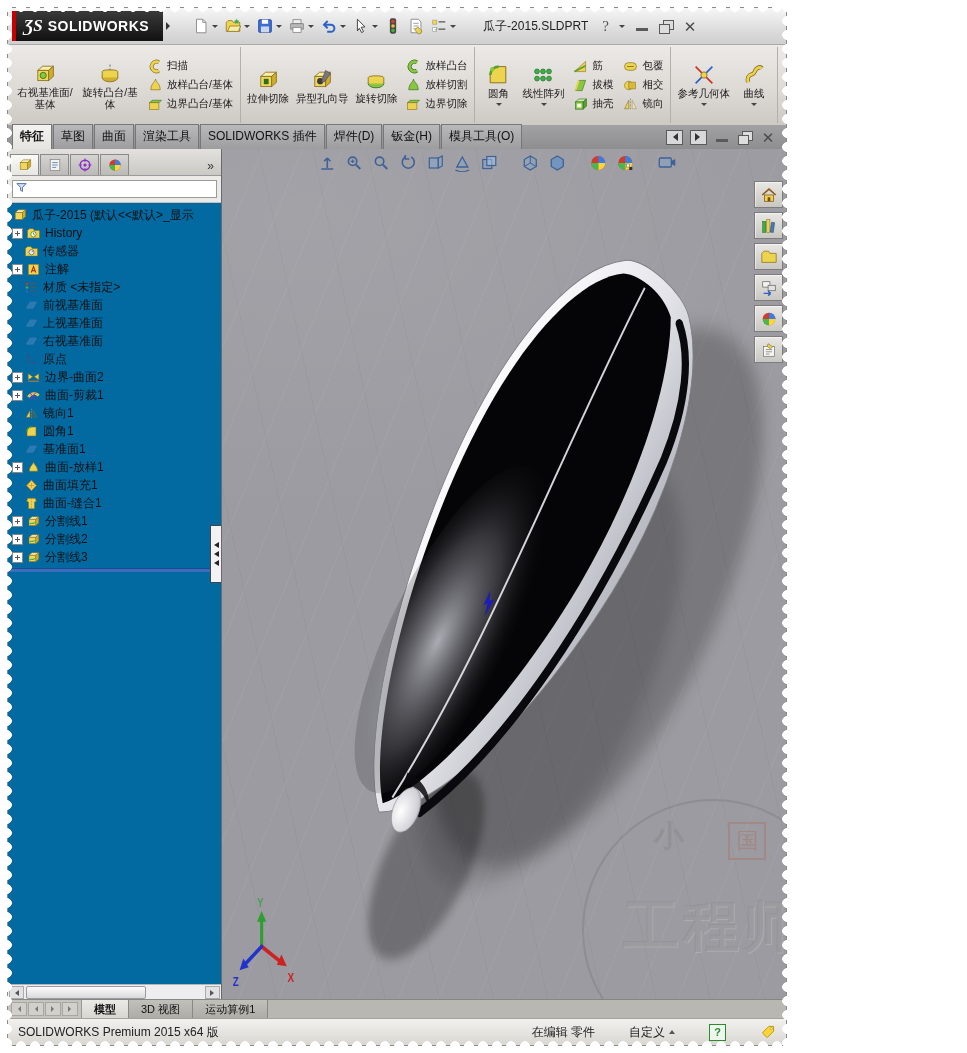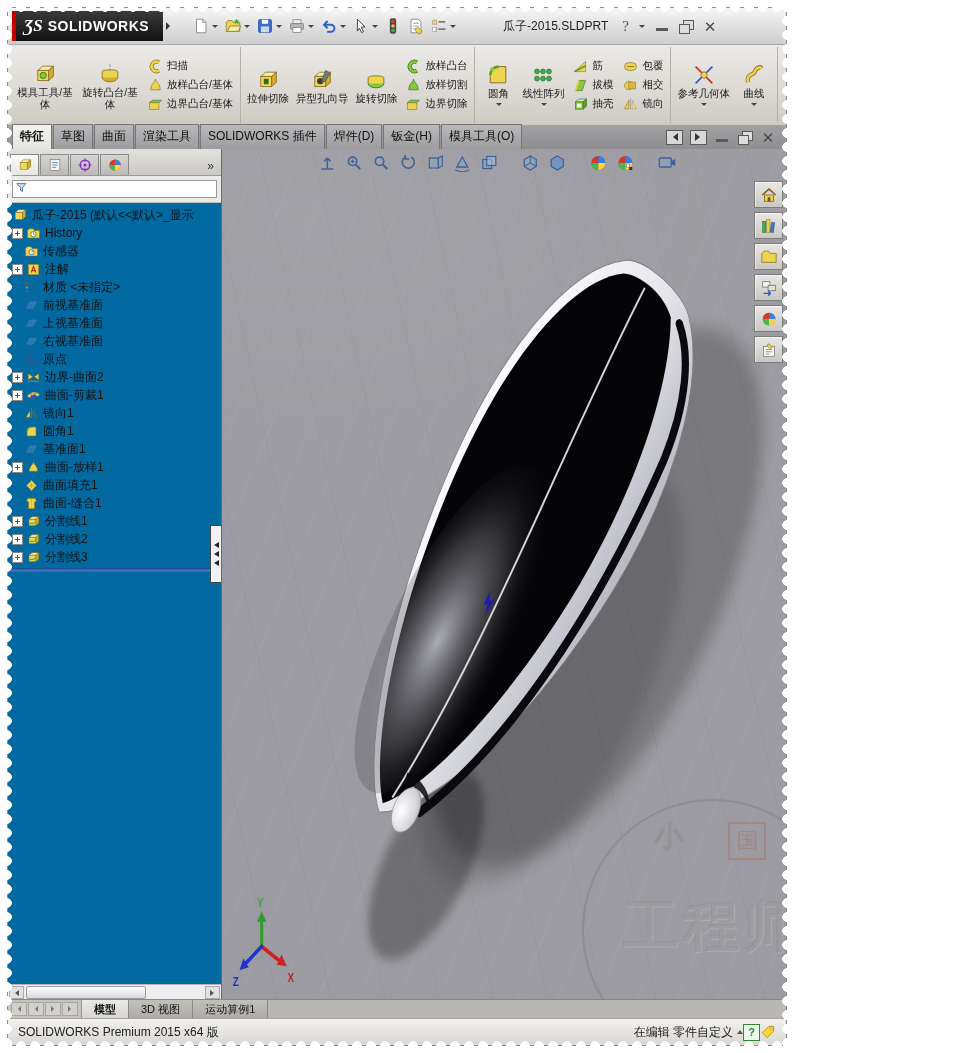--- a/index.html
+++ b/index.html
@@ -19,21 +19,21 @@
   
   .titlebar{height:36px;flex:0 0 36px;display:flex;align-items:center;background:linear-gradient(#f6f6f6,#d9d9d9 70%,#cfcfcf);border-bottom:1px solid #aaa;}
   .logo{height:30px;margin:2px 0 2px 4px;background:linear-gradient(#3a3a3a,#111);color:#fff;display:flex;align-items:center;padding:0 14px 0 8px;border-left:4px solid #c40000;}
   .logo .mark{font-style:italic;font-weight:bold;font-size:17px;margin-right:5px;font-family:"Liberation Serif",serif;}
   .logo .word{font-size:14px;letter-spacing:.5px;font-weight:bold;}
   .logo-arrow{width:0;height:0;border:4px solid transparent;border-left-color:#333;margin:0 6px 0 3px;}
   .qt{display:flex;align-items:center;margin-left:10px;gap:1px;}
   .qt-btn{display:flex;align-items:center;padding:2px 2px;border-radius:2px;}
   .qt-ic{width:18px;height:18px;display:inline-block;}
   .caret{width:0;height:0;border:3px solid transparent;border-top-color:#444;margin:4px 1px 0 2px;}
-  .fname{margin-left:44px;font-size:12px;color:#222;}
+  .fname{margin-left:24px;font-size:12px;color:#222;}
   .searchbox{margin-left:40px;display:flex;align-items:center;background:#fff;border:1px solid #8a8a8a;height:20px;padding:0 3px;width:206px;}
   .searchbox .bal{width:16px;height:16px;}
   .searchbox input{border:none;outline:none;flex:1;font-size:12px;color:#888;background:transparent;min-width:0;font-family:inherit;}
   .searchbox .mag{width:16px;height:16px;}
   .win-ctrls{margin-left:14px;display:flex;align-items:center;gap:8px;margin-right:8px;}
   .help-q{font-size:15px;color:#555;font-family:"Liberation Serif",serif;}
   .wb{width:16px;height:13px;position:relative;display:inline-block;}
   .wb .minbar{position:absolute;left:2px;right:2px;bottom:2px;height:3px;background:#5a5a5a;}
   .wb .r1{position:absolute;left:1px;top:4px;width:9px;height:8px;border:1.5px solid #5a5a5a;background:#ddd;}
   .wb .r2{position:absolute;left:5px;top:0;width:9px;height:8px;border:1.5px solid #5a5a5a;background:#ddd;}
@@ -109,21 +109,21 @@
   .doctabs{height:18px;flex:0 0 18px;background:#b9b7b1;display:flex;align-items:stretch;border-top:1px solid #888680;}
   .dt-nav{display:flex;align-items:center;gap:1px;padding:0 3px;background:#c6c4be;border-right:1px solid #9a9892;}
   .dt-nav span{width:14px;height:12px;background:#d2d0ca;border:1px solid #a8a6a0;display:flex;align-items:center;justify-content:center;}
   .dt-nav i{width:0;height:0;border:3px solid transparent;}
   .dt-nav .tl{border-right-color:#777;margin-right:2px;}
   .dt-nav .tr{border-left-color:#777;margin-left:2px;}
   .dtab{font-size:11px;color:#111;padding:2px 12px 1px;background:linear-gradient(#c2c0ba,#aeaca6);border-right:1px solid #8a8884;display:flex;align-items:center;}
   .dtab.active{background:linear-gradient(#eceae6,#d8d6d0);font-weight:bold;}
   
   .statusbar{height:26px;flex:0 0 26px;background:linear-gradient(#f2f1ef,#d9d7d1);border-top:1px solid #a5a39d;display:flex;align-items:center;font-size:12px;color:#222;padding:0 10px;}
-  .sb-right{margin-left:auto;display:flex;align-items:center;justify-content:center;}
+  .sb-right{margin-left:auto;display:flex;align-items:center;gap:34px;justify-content:center;}
   .cust{display:flex;align-items:center;gap:4px;}
   .cust .up{width:0;height:0;border:3px solid transparent;border-bottom:4px solid #555;margin-top:-3px;}
   .qbox{width:15px;height:15px;border:1px solid #2e8b2e;color:#2e8b2e;background:#eef7ee;font-size:11px;font-weight:bold;display:flex;align-items:center;justify-content:center;}
   .tagic{width:16px;height:16px;}
 </style>
 </head>
 <body>
 <div id="shot">
 
 <div class="edge t"></div>
@@ -230,21 +230,21 @@
 
   <div class="ribbon" id="ribbon">
         <div class="rb-group">
           <div class="rb-large">
             <span class="rb-ic"><svg viewBox="0 0 20 20" width="100%" height="100%">
                 <path d="M4 7l4-3.5h9L13 7z" fill="#f7eda9" stroke="#8a6d1f" stroke-width=".7"></path>
                 <path d="M13 7l4-3.5V12l-4 3.5z" fill="#cfae2e" stroke="#8a6d1f" stroke-width=".7"></path>
                 <rect x="4" y="7" width="9" height="8.5" fill="#eed75a" stroke="#8a6d1f" stroke-width=".7"></rect>
                 <circle cx="8.5" cy="11.2" r="2.6" fill="#8cc63f" stroke="#2e6e1e" stroke-width=".7"></circle>
               </svg></span>
-            <div class="rb-label">模具工具/基体</div>
+            <div class="rb-label">右视基准面/基体</div>
           </div>
           <div class="rb-large">
             <span class="rb-ic"><svg viewBox="0 0 20 20" width="100%" height="100%">
                 <ellipse cx="10" cy="13" rx="6.5" ry="3.5" fill="#cfae2e" stroke="#8a6d1f" stroke-width=".7"></ellipse>
                 <path d="M3.5 13V8c0-2 13-2 13 0v5" fill="#ecd44f" stroke="#8a6d1f" stroke-width=".7"></path>
                 <path d="M10 2v5" stroke="#888" stroke-dasharray="2 1.5"></path>
               </svg></span>
             <div class="rb-label">旋转凸台/基体</div>
           </div>
           <div class="rb-stack">

